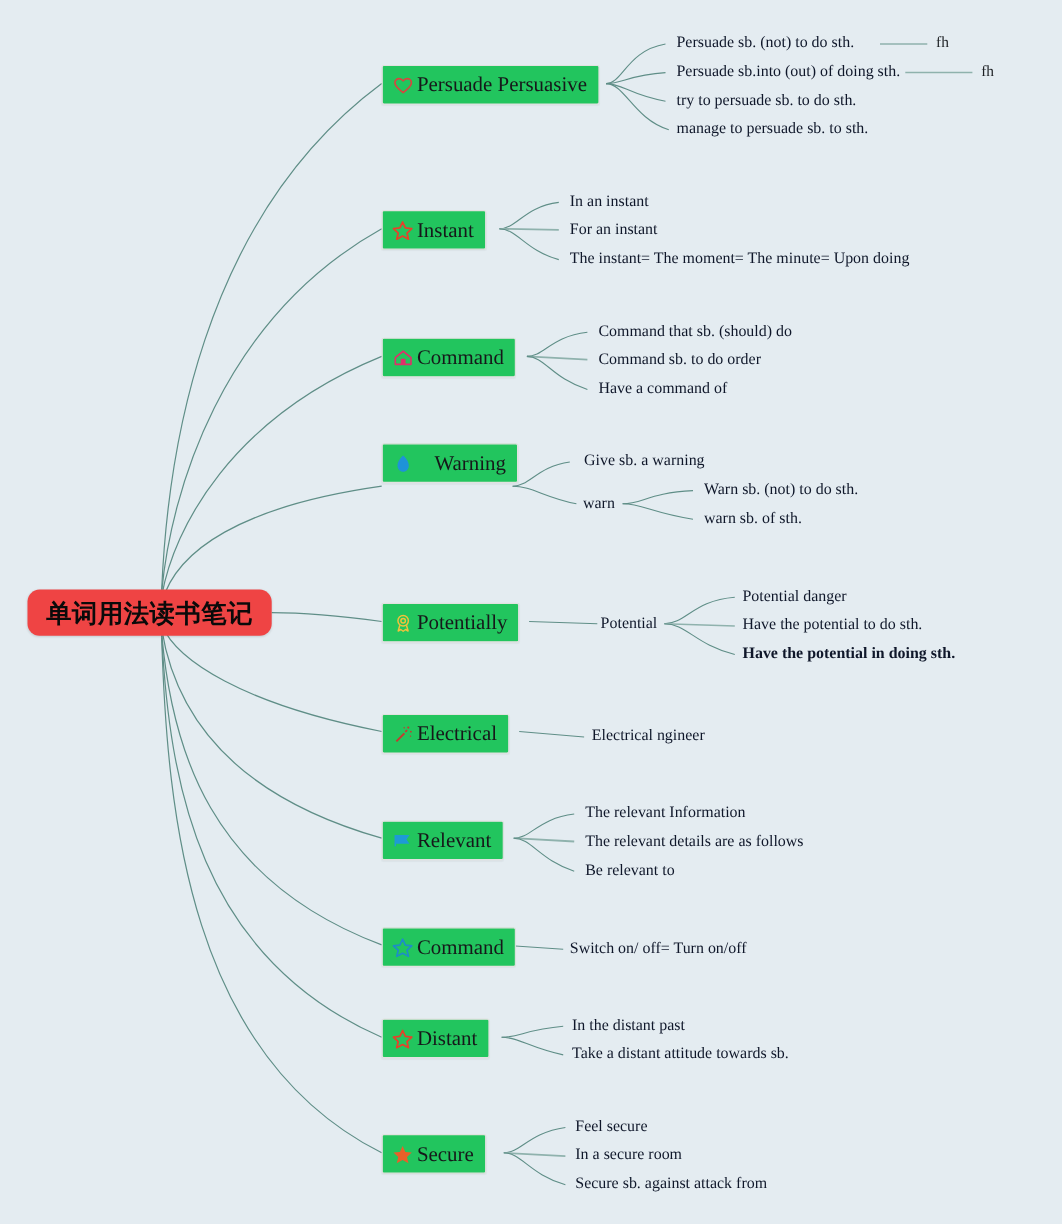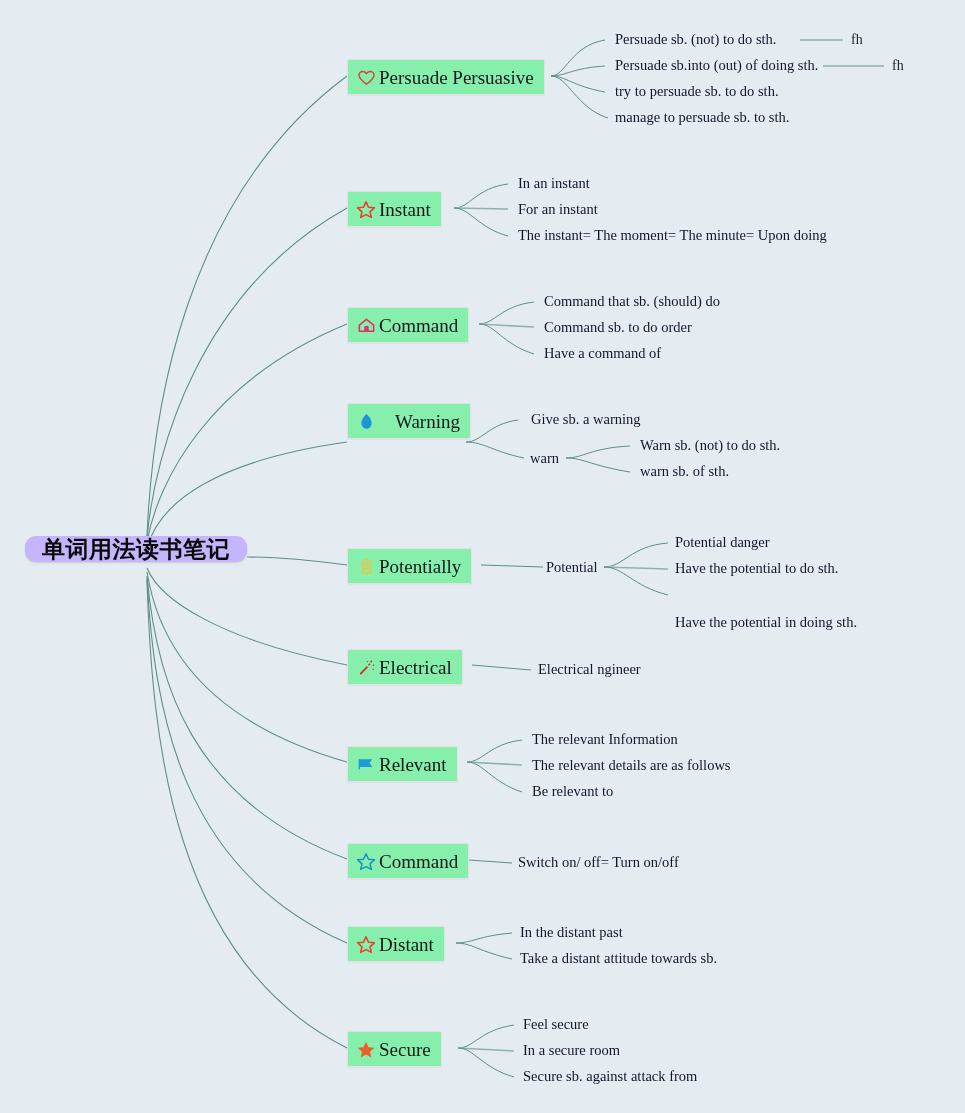--- a/index.html
+++ b/index.html
@@ -27,41 +27,41 @@
     height: 1113px;
     pointer-events: none;
   }
 
   
   .root-node {
     position: absolute;
     left: 25px;
     top: 536px;
     width: 222px;
-    height: 26px;
-    background: #c4b5fd;
+    height: 42px;
+    background: #ef4444;
     border-radius: 11px;
     display: flex;
     align-items: center;
     justify-content: center;
     box-shadow: 0 1px 2px rgba(0,0,0,0.12);
   }
   .root-label {
     font-family: "DejaVu Sans", "Liberation Sans", sans-serif;
     font-weight: bold;
     font-size: 23px;
     color: #0a0a0a;
     letter-spacing: 0.5px;
     white-space: nowrap;
   }
 
   
   .topic {
     position: absolute;
-    background: #86efac;
+    background: #22c55e;
     border: 1px solid #e2e2e0;
     border-radius: 2px;
     display: flex;
     align-items: center;
     padding: 4px 10px 4px 8px;
     height: 26px;
     box-sizing: content-box;
     box-shadow: 0 1px 1px rgba(0,0,0,0.04);
   }
   .topic .ticon {
@@ -228,21 +228,21 @@
         <circle cx="12" cy="9.2" r="6"></circle>
         <circle cx="12" cy="9.2" r="2.6"></circle>
         <path d="M8.2 14.4 L6.3 21 L9.3 19.3 L12 21.3 L14.7 19.3 L17.7 21 L15.8 14.4"></path>
       </svg>
     </span>
     <span class="tlabel">Potentially</span>
   </div>
   <div class="leaf mid" style="left:546px; top:560px;">Potential</div>
   <div class="leaf" style="left:675px; top:535px;">Potential danger</div>
   <div class="leaf" style="left:675px; top:561px;">Have the potential to do sth.</div>
-  <div class="leaf" style="left:675px; top:615px;">Have the potential in doing sth.</div>
+  <div class="leaf" style="left:675px; top:587px;font-weight:bold;">Have the potential in doing sth.</div>
 
   <div class="topic" style="left:347px; top:649px;">
     <span class="ticon">
       <svg width="19" height="19" viewBox="0 0 24 24" fill="#c63a2e" stroke="none">
         <path d="M3.4 19.4 L12.6 10.2 L14.2 11.8 L5 21 Z"></path>
         <path d="M13.8 8.6 L15.2 9.9 L17.2 7.9 L15.8 6.6 Z"></path>
         <circle cx="17.9" cy="4.3" r="1.25"></circle>
         <circle cx="20.9" cy="9.1" r="1.0"></circle>
         <circle cx="13.2" cy="4.6" r="0.85"></circle>
         <circle cx="20.4" cy="14.2" r="0.8"></circle>

